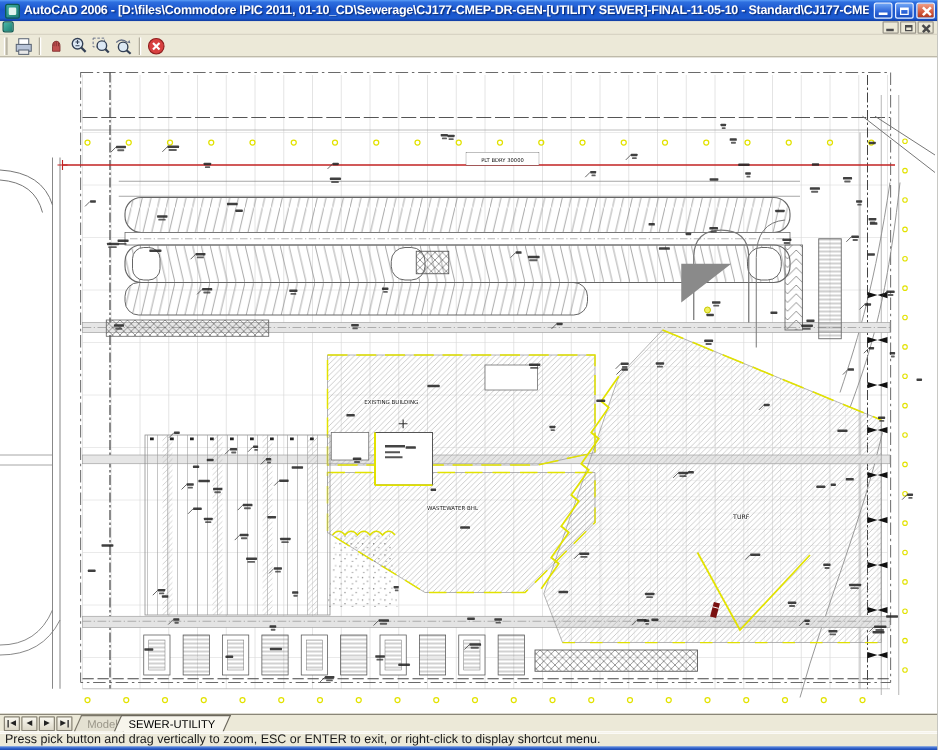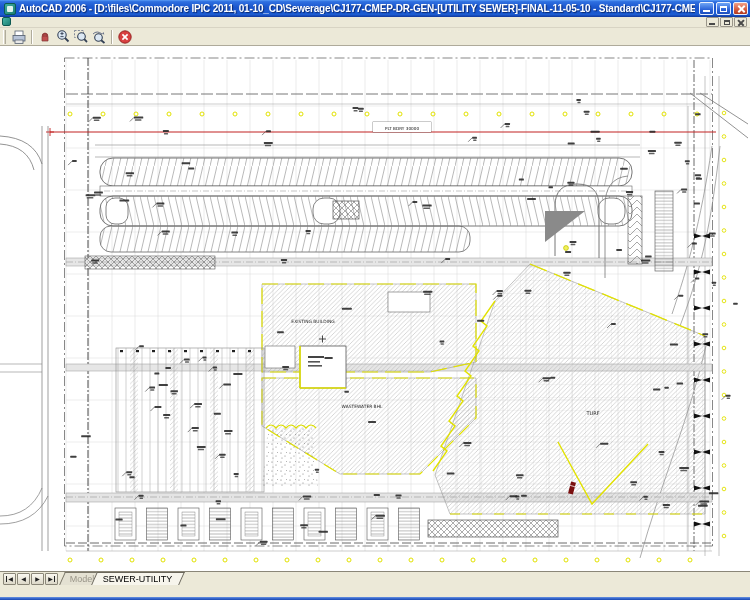--- a/index.html
+++ b/index.html
@@ -726,14 +726,17 @@
         </span>
     </span>
     <span class="tab model">
         <span>Model</span>
       </span>
     <span class="tab active">
         <span>SEWER-UTILITY</span>
       </span>
   </div>
 
+  <div class="statusbar">
+    <span class="statusmsg">Press pick button and drag vertically to zoom, ESC or ENTER to exit, or right-click to display shortcut menu.</span>
+  </div>
   <div class="bottom-edge"></div>
 </div>
 
 </body></html>

